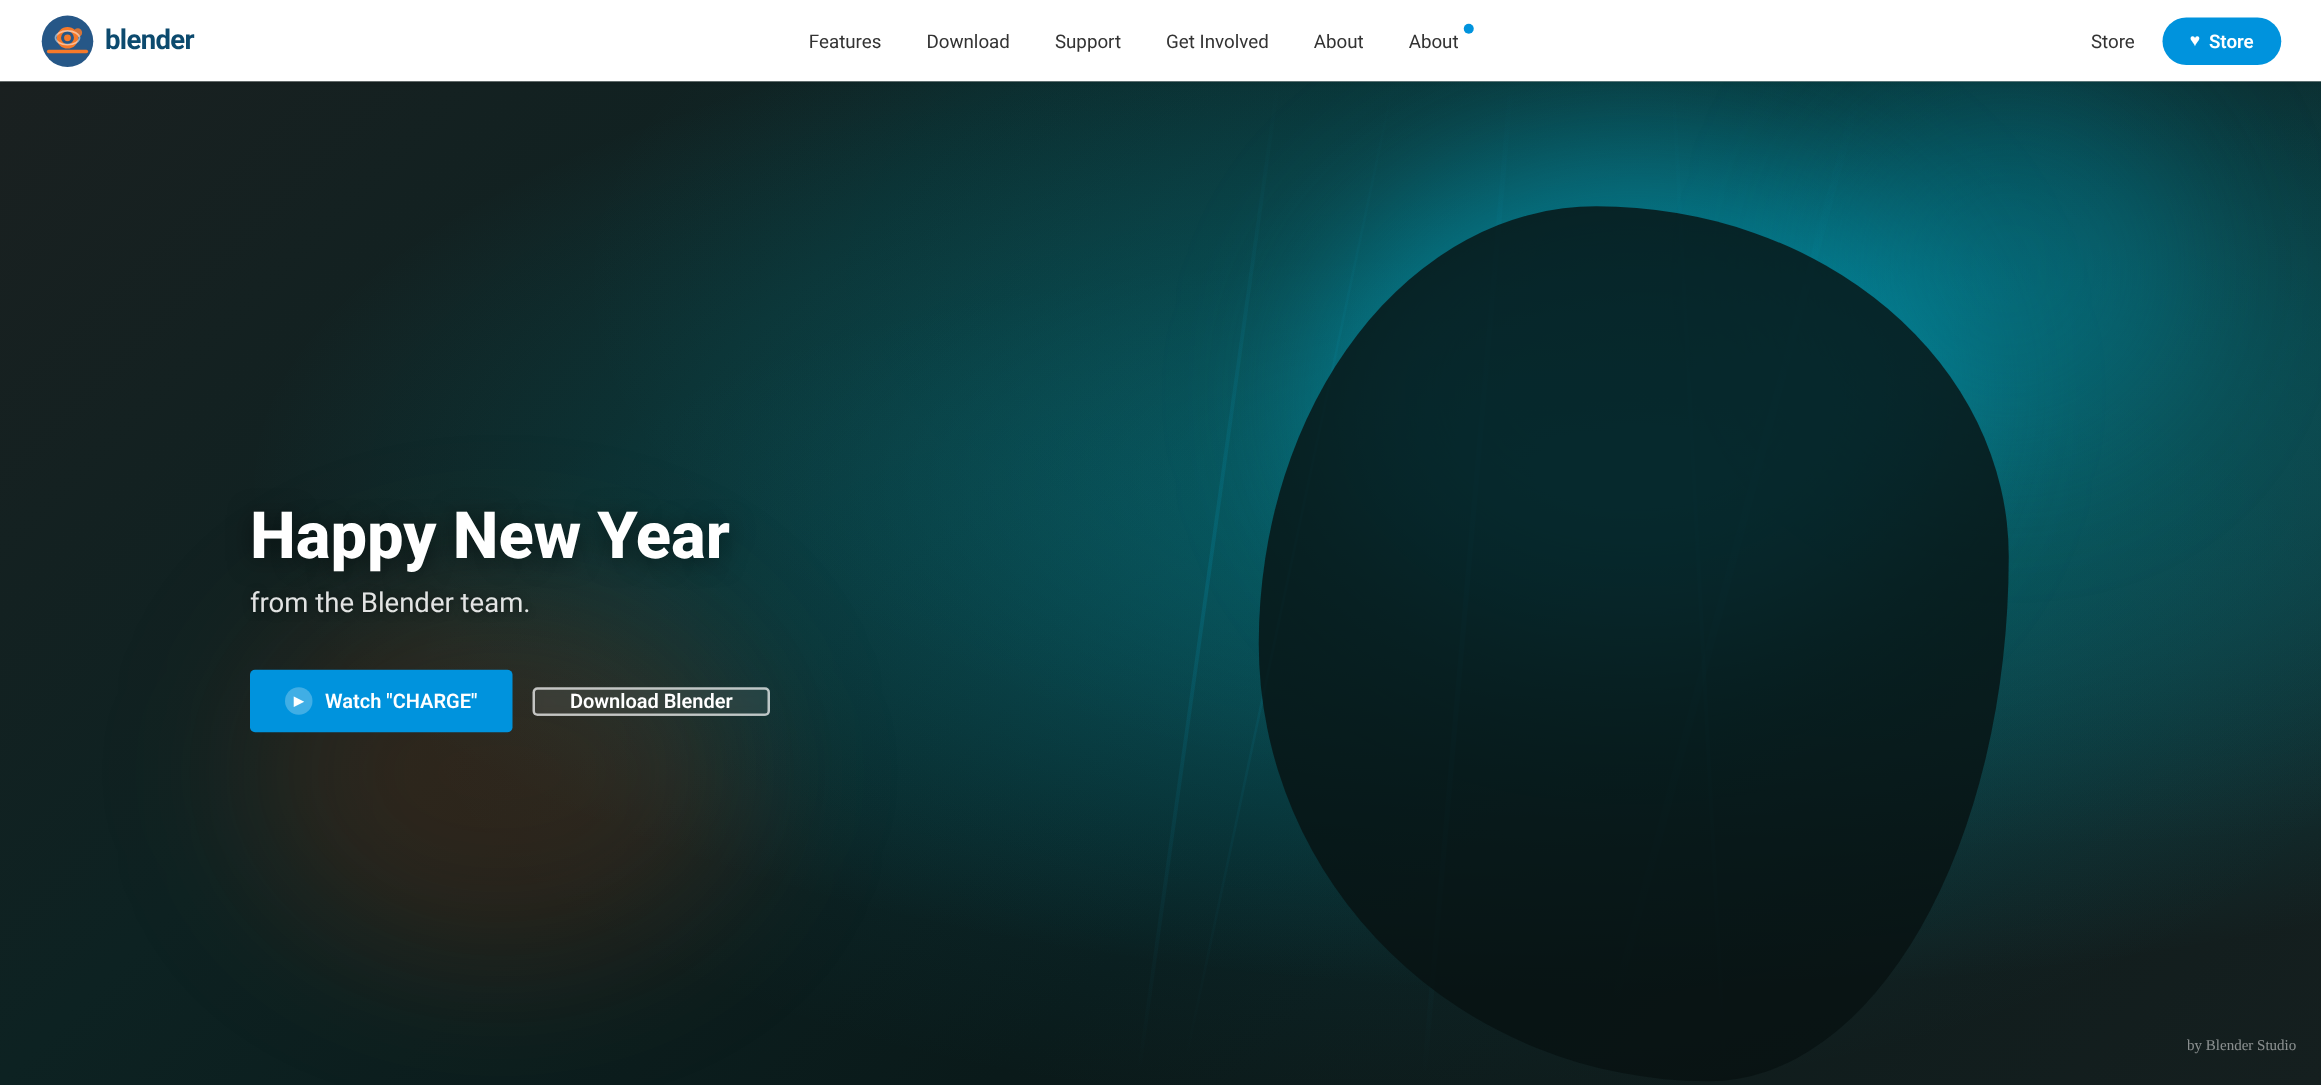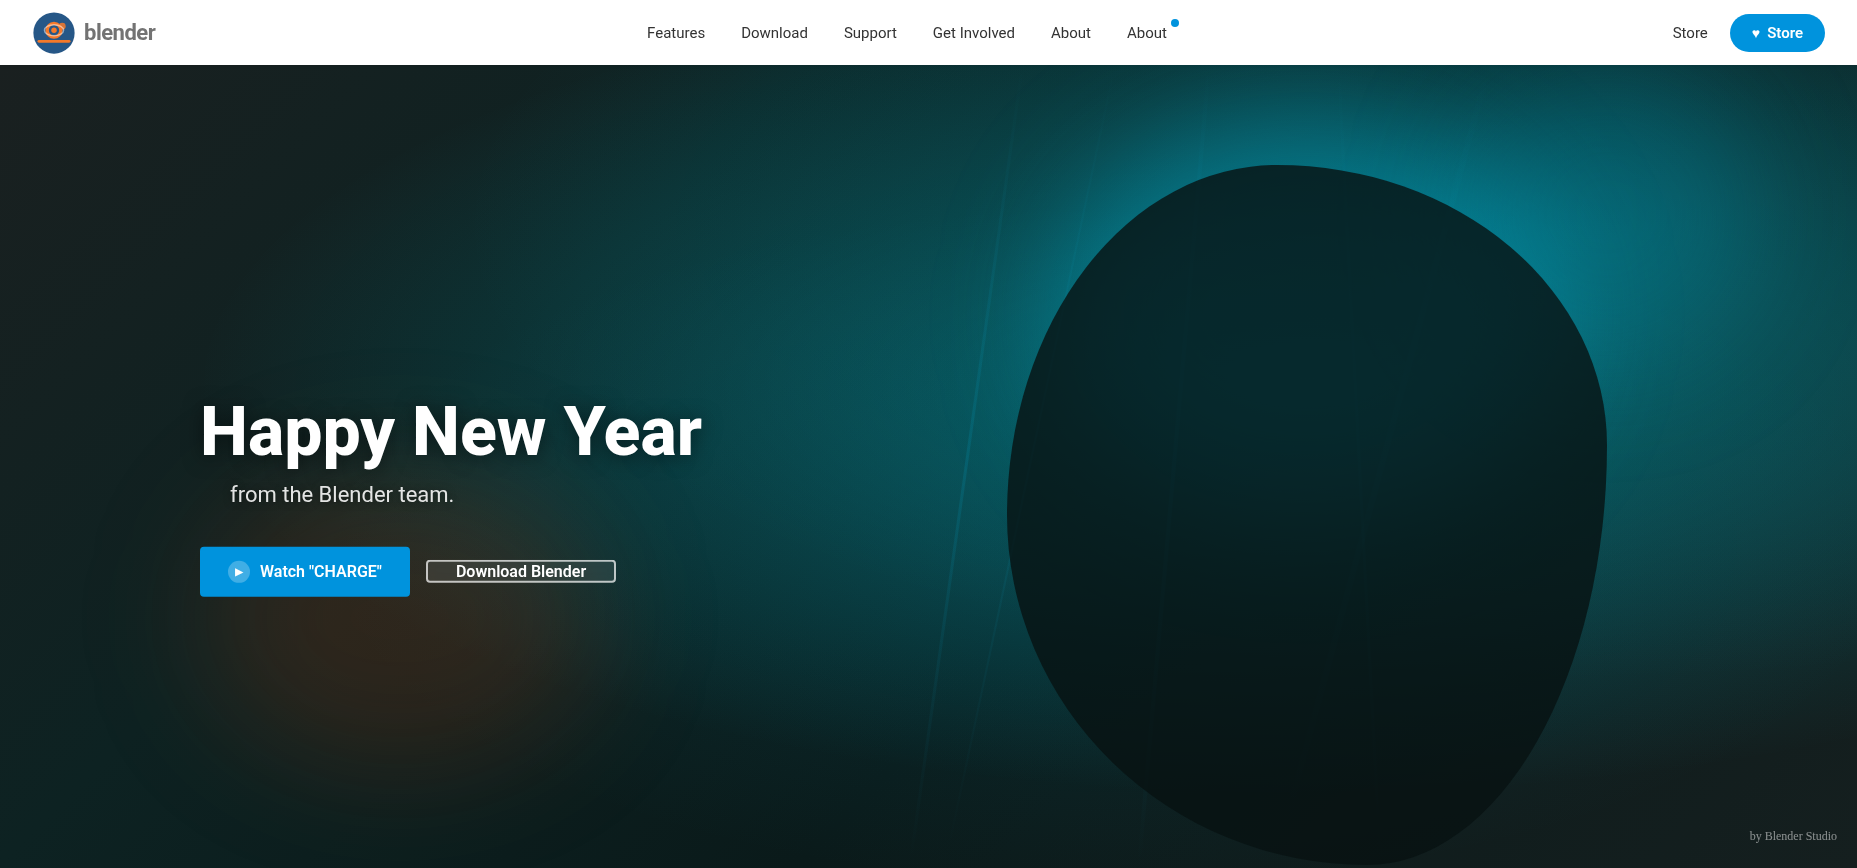--- a/index.html
+++ b/index.html
@@ -39,21 +39,21 @@
     }
 
     .logo-svg {
       width: 44px;
       height: 44px;
     }
 
     .logo-text {
       font-size: 22px;
       font-weight: 700;
-      color: #737373;
+      color: #0c4a6e;
       letter-spacing: -0.5px;
     }
 
     .navbar-links {
       display: flex;
       align-items: flex-start;
       gap: 8px;
       list-style: none;
     }
 
@@ -136,35 +136,34 @@
 
     .hero-content {
       position: absolute;
       top: 50%;
       left: 200px;
       transform: translateY(-35%);
       color: #fff;
     }
 
     .hero-title {
-      font-size: 68px;
+      font-size: 52px;
       font-weight: 800;
       color: #fff;
       line-height: 1.05;
       text-shadow: 0 2px 20px rgba(0,0,0,0.5);
       margin-bottom: 14px;
     }
 
     .hero-subtitle {
       font-size: 22px;
       color: rgba(255,255,255,0.88);
       font-weight: 400;
       margin-bottom: 40px;
       text-shadow: 0 1px 8px rgba(0,0,0,0.4);
-      margin-left: 30px;
     }
 
     .hero-buttons {
       display: flex;
       gap: 16px;
       align-items: center;
     }
 
     .btn-watch {
       background: #0093dd;

